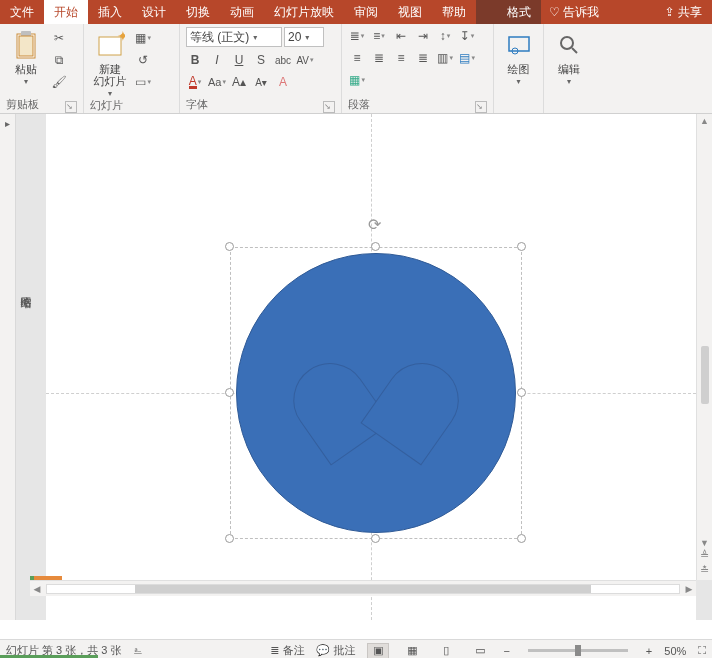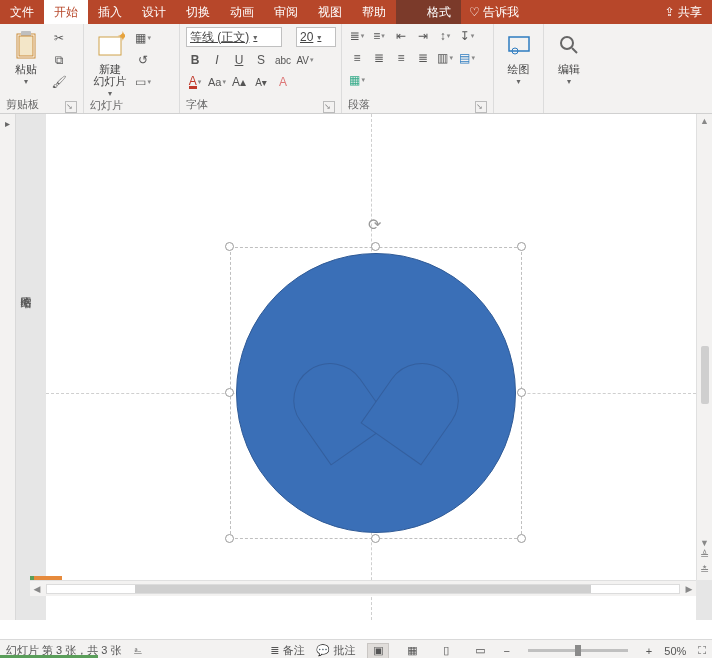--- a/index.html
+++ b/index.html
@@ -23,21 +23,21 @@
 .bigbtn { width: 40px; display: flex; flex-direction: column; align-items: center; gap: 2px; padding-top: 2px; }
 .bigbtn .ic { width: 32px; height: 32px; display: flex; align-items: center; justify-content: center; }
 .bigbtn .lbl { font-size: 11px; text-align: center; line-height: 12px; }
 .bigbtn .caret { font-size: 8px; color: #666; }
 
 .minicol { display: flex; flex-direction: column; gap: 4px; padding-top: 2px; }
 .minirow { display: flex; gap: 4px; align-items: center; }
 .smbtn { width: 18px; height: 18px; display: flex; align-items: center; justify-content: center; font-size: 12px; color: #555; }
 .smbtn .caret { font-size: 7px; margin-left: 1px; color: #888; }
 
-.fontsel { display: flex; gap: 14px; text-decoration: underline; }
+.fontsel { display: flex; gap: 2px; }
 .combo { height: 20px; border: 1px solid #c0c0c0; background: #fff; display: flex; align-items: center; padding: 0 3px; font-size: 12px; }
 .combo .caret { margin-left: 4px; font-size: 8px; color: #666; }
 
 
 .workarea { position: relative; height: 506px; background: #e6e6e6; display: flex; }
 .outline-rail { width: 16px; background: #f3f2f1; border-right: 1px solid #d9d9d9; display:flex; align-items:flex-start; justify-content:center; padding-top:4px; }
 .outline-rail .chev { font-size: 10px; color: #666; }
 .outline-label { writing-mode: vertical-rl; font-size: 11px; color: #555; margin-top: 24px; position:absolute; left:18px; top:150px; }
 
 .canvas-outer { position: relative; flex: 1; background: #fff; margin: 0 16px 0 30px; overflow: hidden; }
@@ -83,20 +83,21 @@
 </head>
 <body>
 
 <div class="tabbar">
   <div class="tab">文件</div>
   <div class="tab active">开始</div>
   <div class="tab">插入</div>
   <div class="tab">设计</div>
   <div class="tab">切换</div>
   <div class="tab">动画</div>
+  <div class="tab">幻灯片放映</div>
   <div class="tab">审阅</div>
   <div class="tab">视图</div>
   <div class="tab">帮助</div>
   <div class="tab context">格式</div>
   <div class="tab icon-only"><span>♡</span>&nbsp;<span>告诉我</span></div>
   <div class="spacer"></div>
   <div class="tab"><span>⇪</span>&nbsp;<span>共享</span></div>
 </div>
 
 <div class="ribbon">

